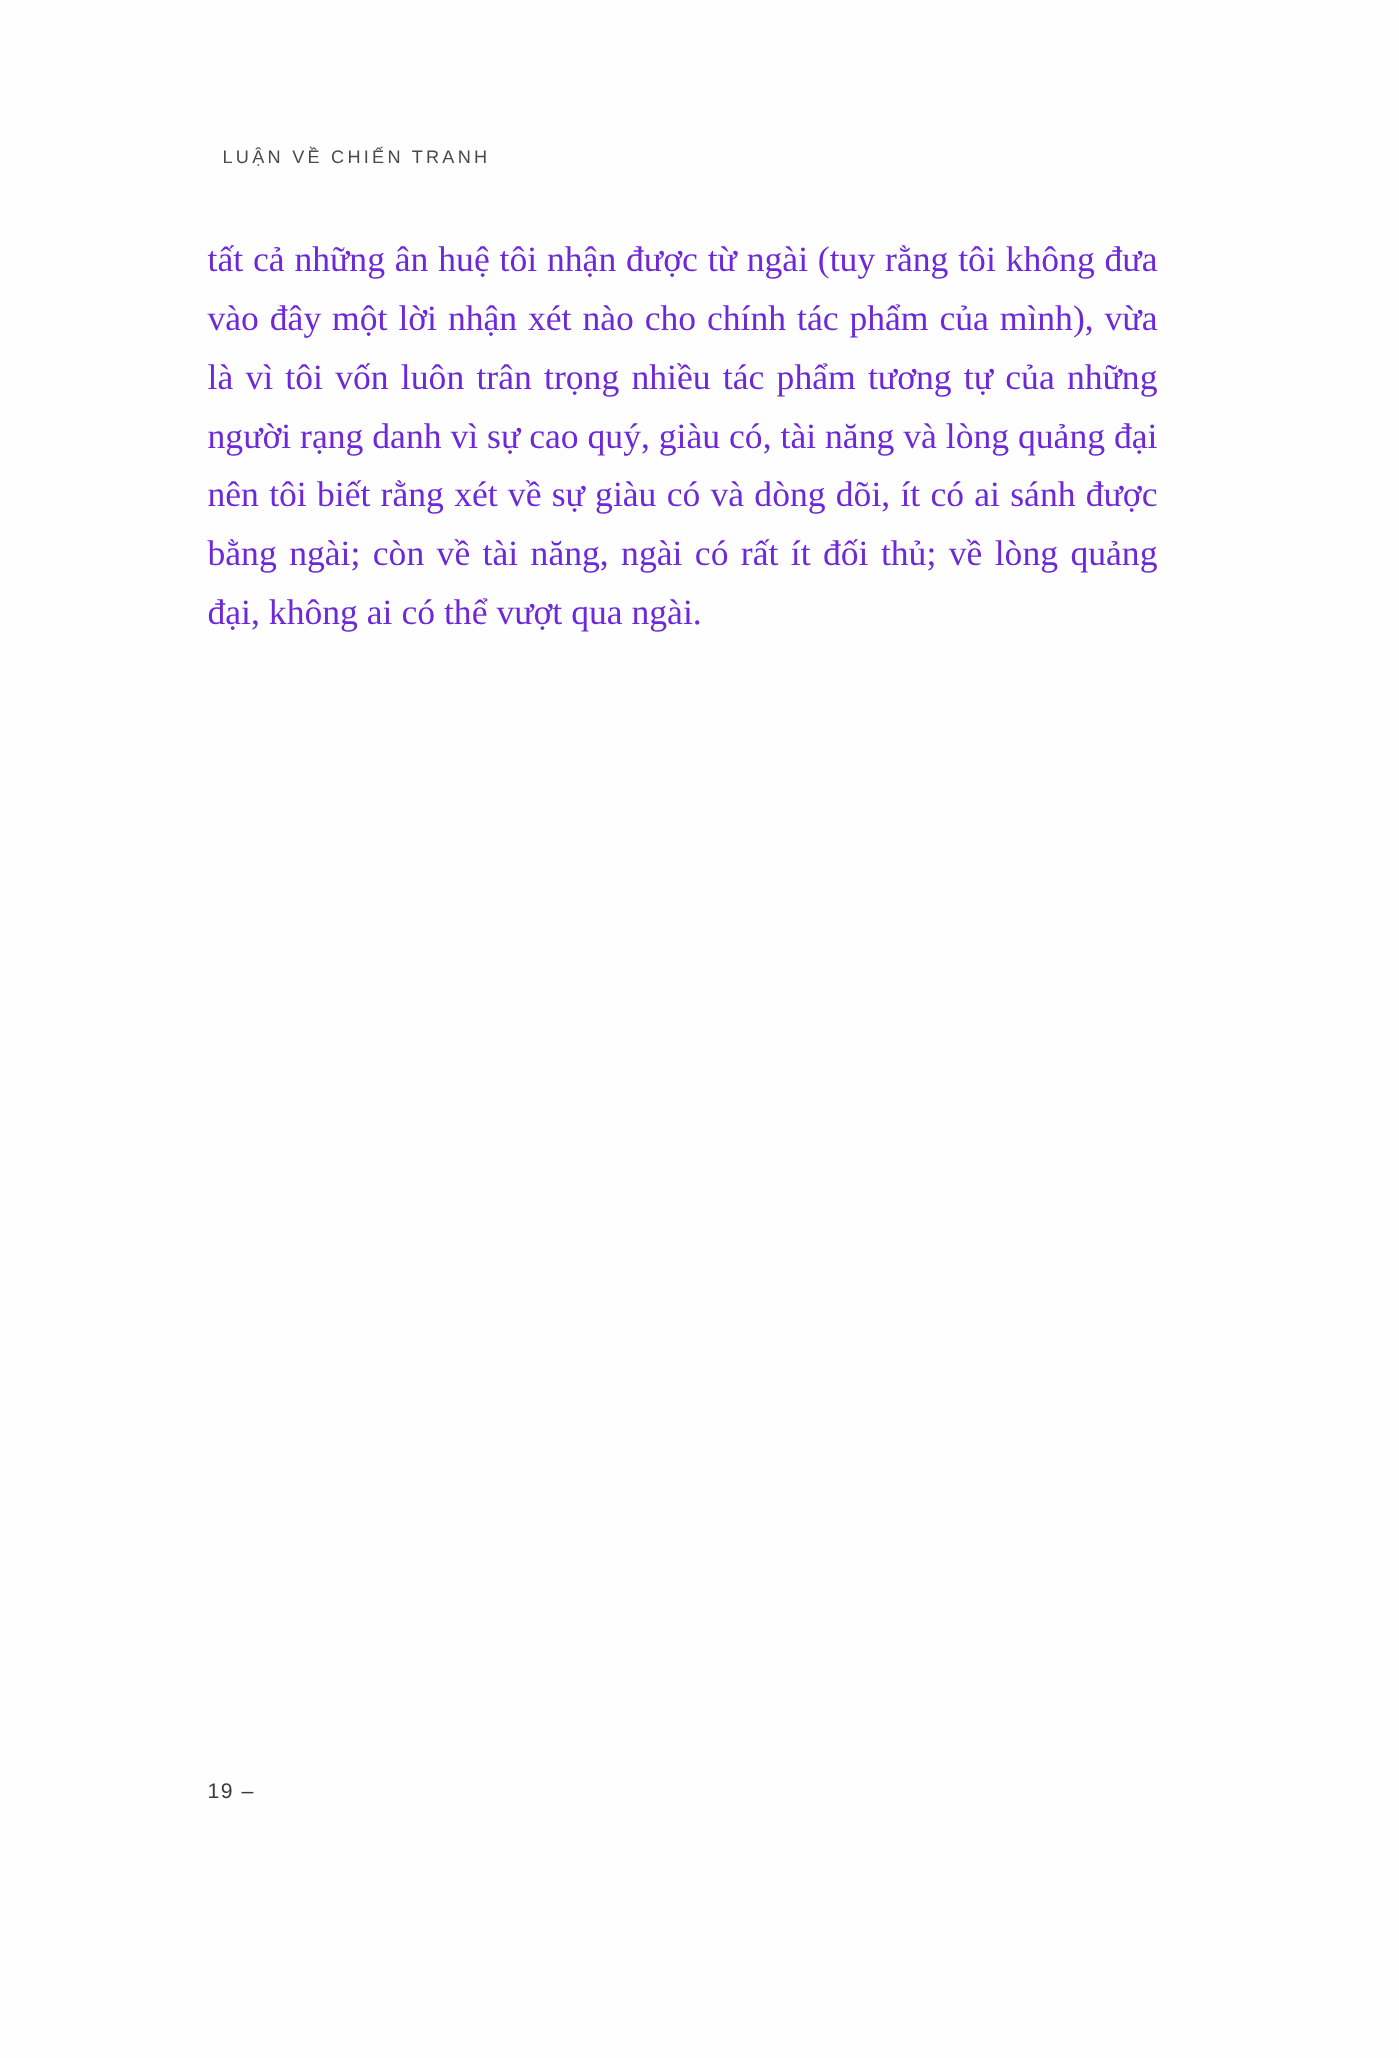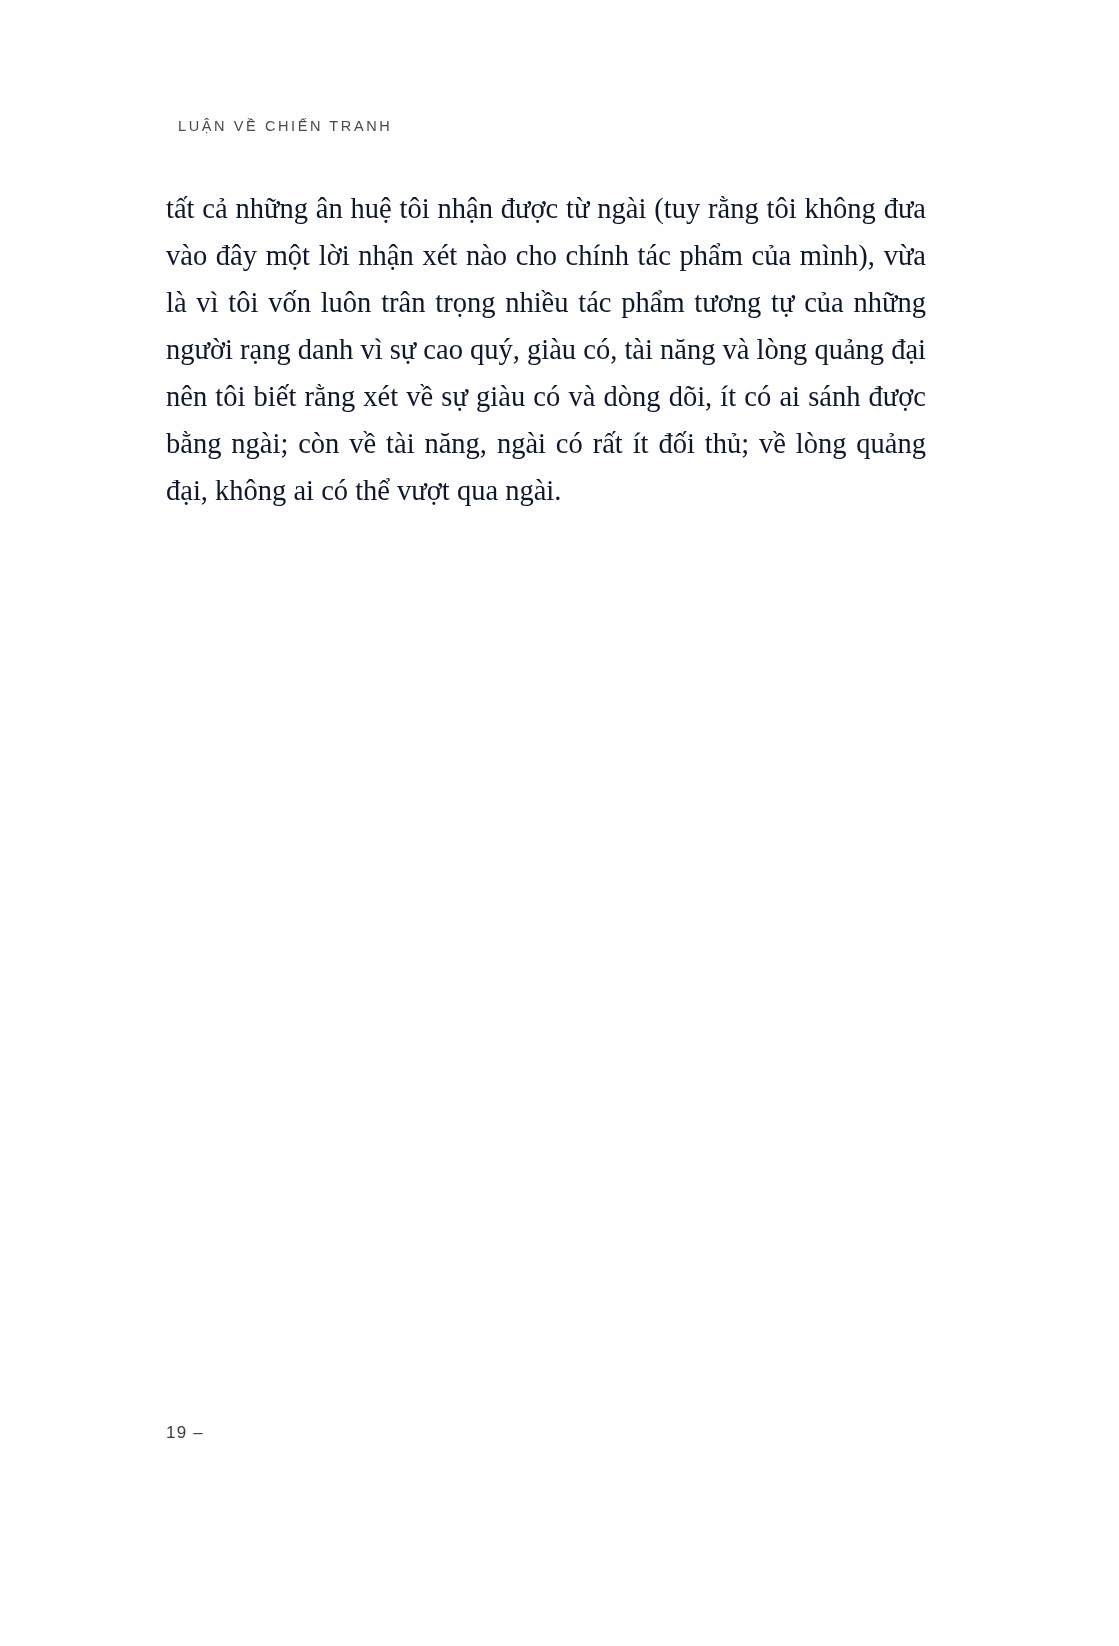--- a/index.html
+++ b/index.html
@@ -43,21 +43,21 @@
     width: 760px;
   }
 
   .body-paragraph {
     margin: 0;
     font-family: "Liberation Serif", serif;
     font-size: 28.5px;
     line-height: 47px;
     text-align: justify;
     text-justify: inter-word;
-    color: #0f172a;
+    color: #6d28d9;
     hyphens: none;
   }
 
   .folio {
     position: absolute;
     left: 166px;
     top: 1423px;
     font-family: "Liberation Sans", sans-serif;
     font-size: 17px;
     letter-spacing: 1.2px;

